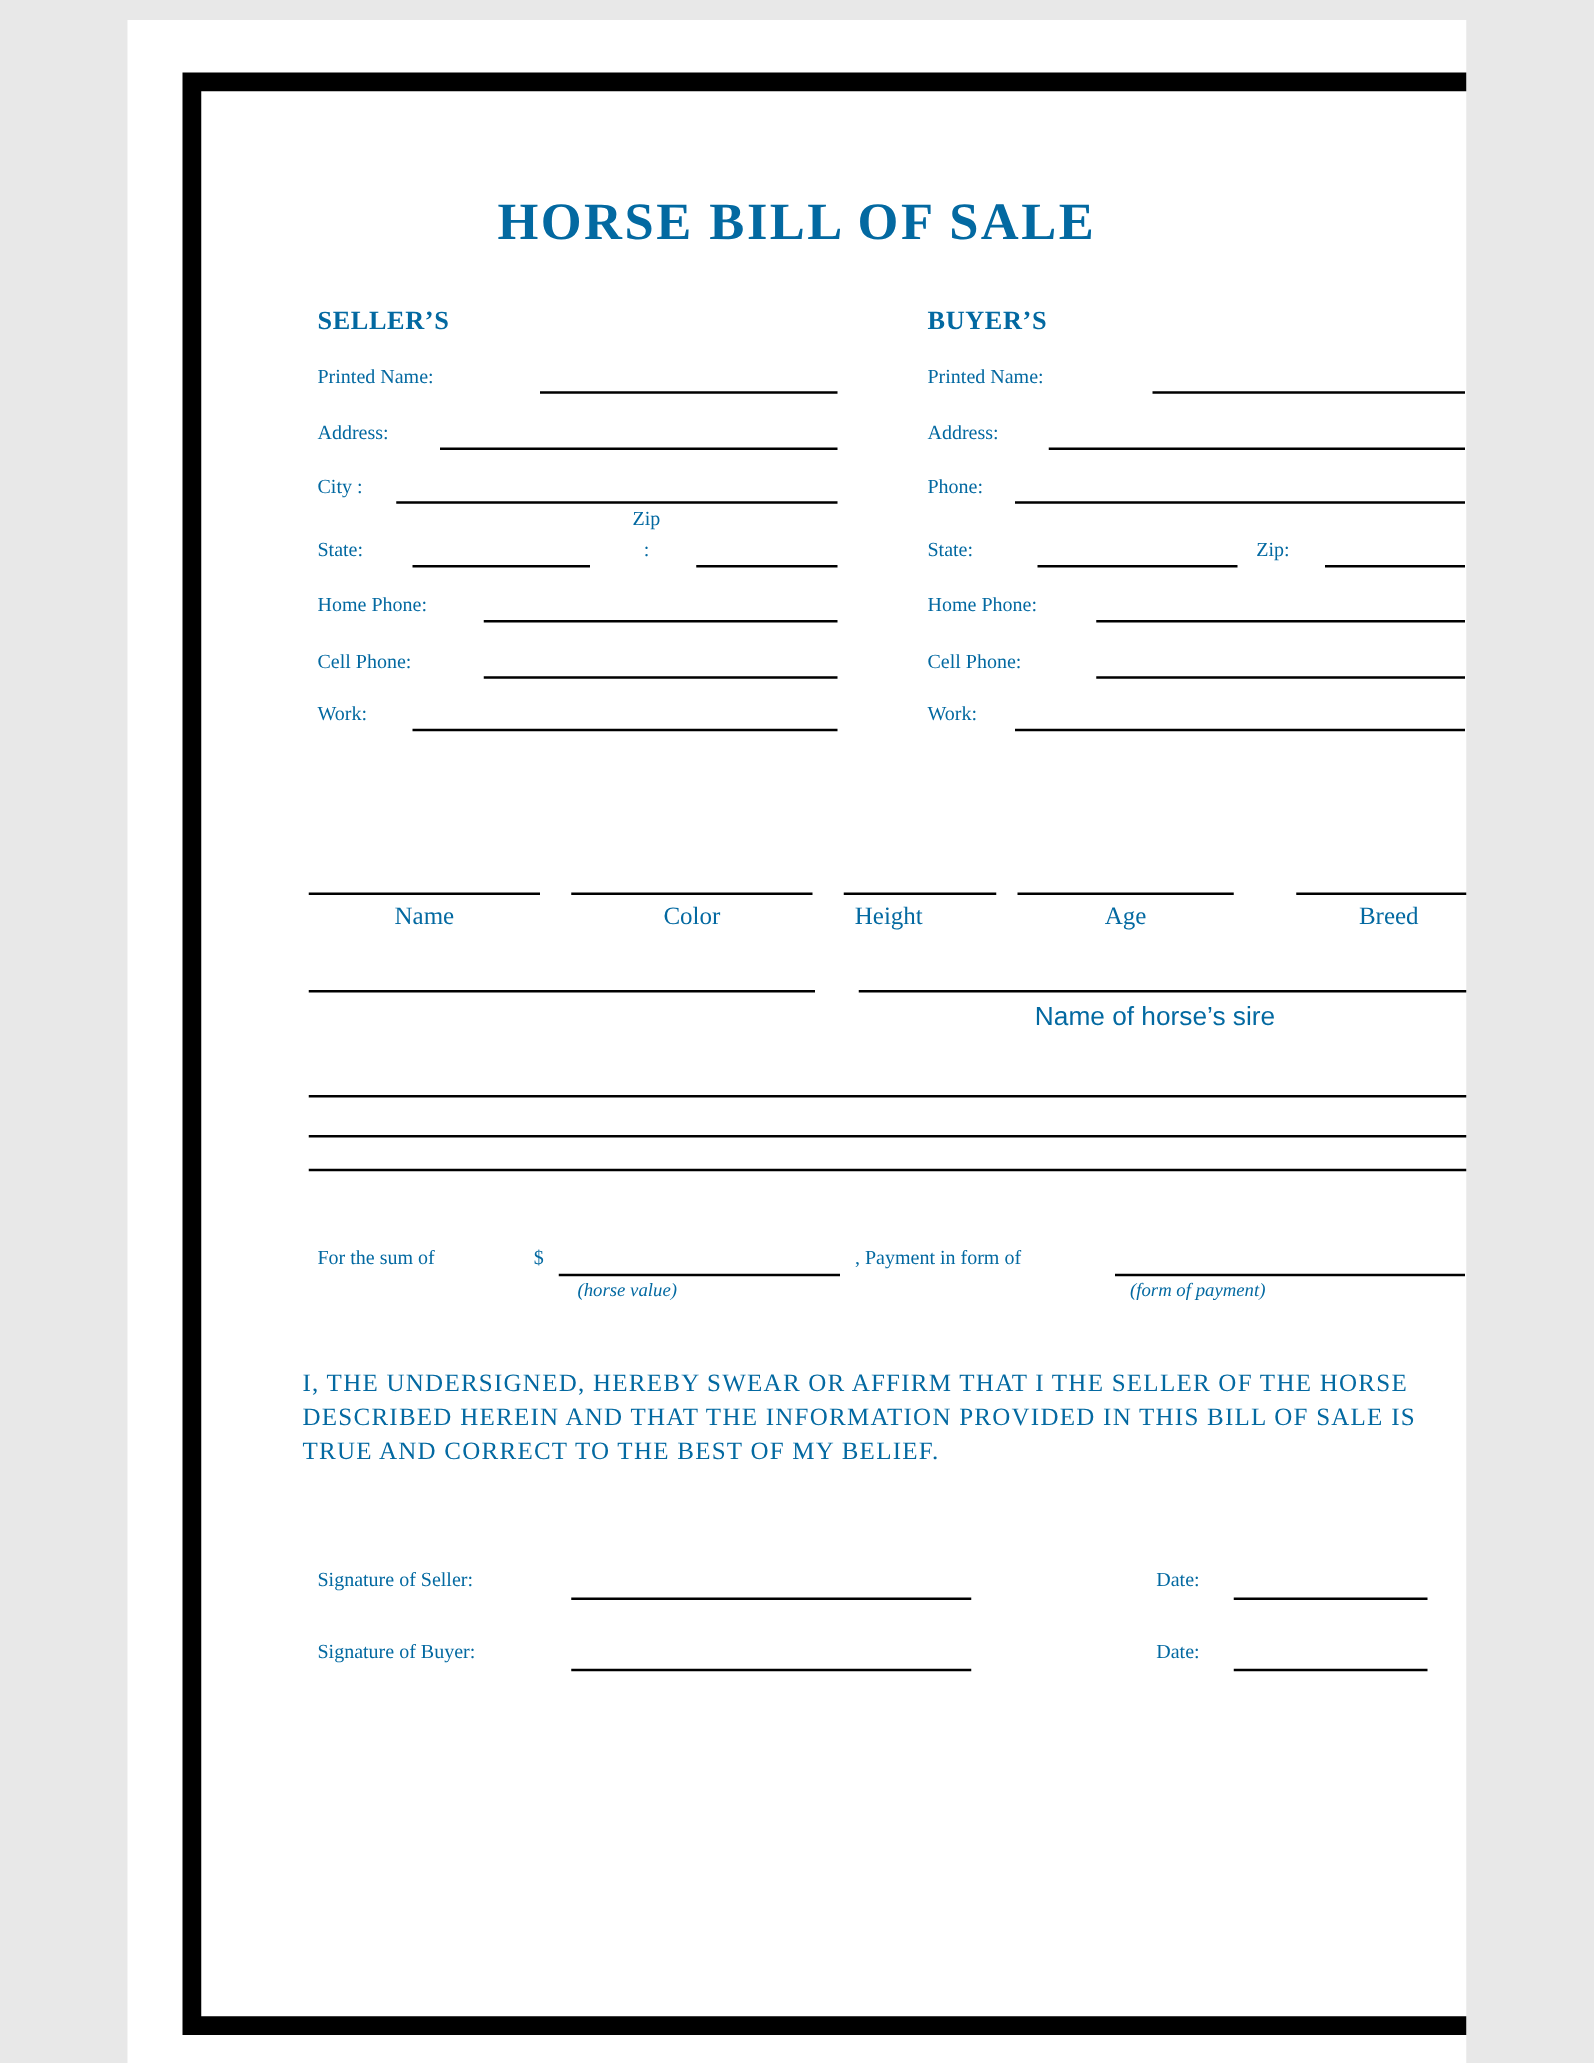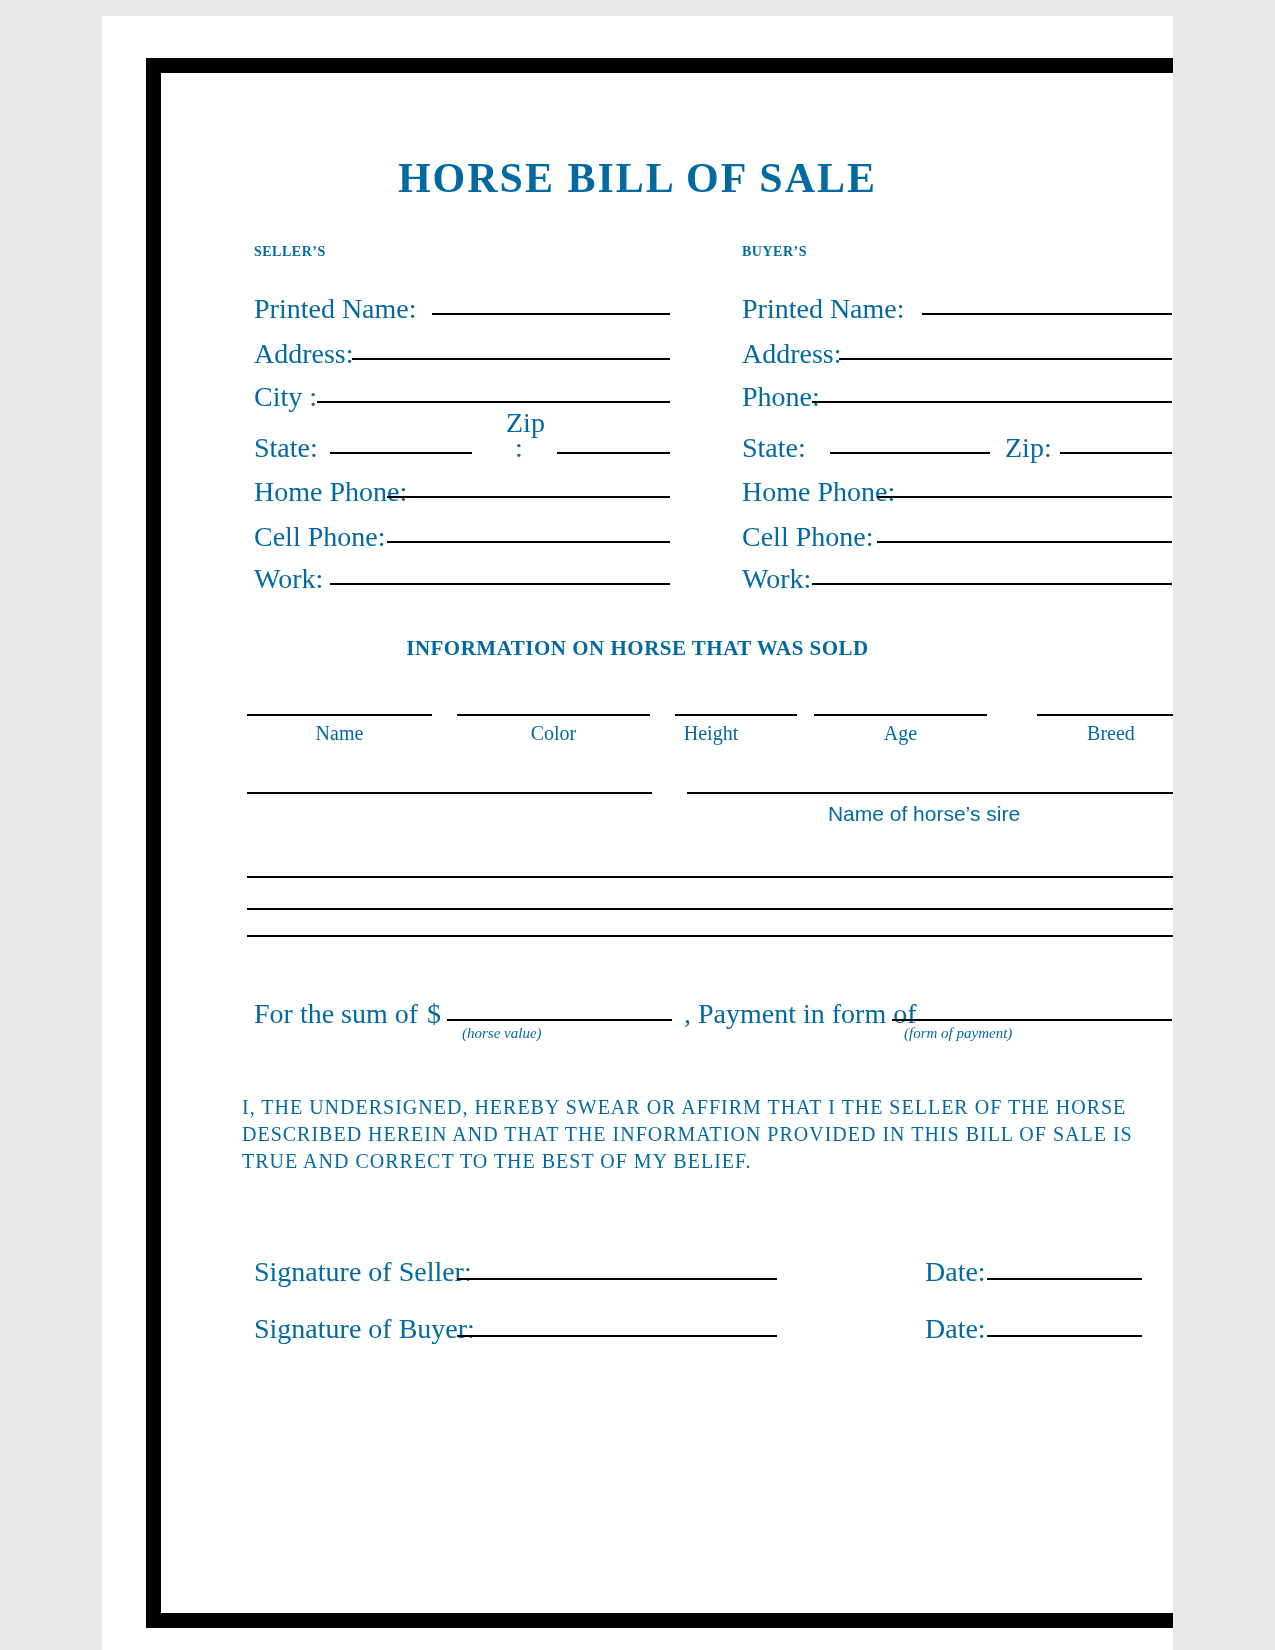--- a/index.html
+++ b/index.html
@@ -24,27 +24,27 @@
     position:absolute;
     left:0;right:0;top:138px;
     text-align:center;
     font-size:42px;
     font-weight:bold;
     letter-spacing:2px;
     margin:0;
   }
   .colhead{
     position:absolute;
-    font-size:14px;
+    font-size:21px;
     font-weight:bold;
     letter-spacing:0.5px;
   }
   .lbl{
     position:absolute;
-    font-size:28px;
+    font-size:16px;
     white-space:nowrap;
   }
   .line{
     position:absolute;
     height:0;
     border-bottom:2px solid #000;
   }
   .secthead{
     position:absolute;
     left:0;right:0;
@@ -133,21 +133,20 @@
 
   <div class="lbl" style="left:640px;top:460px;">Home Phone:</div>
   <div class="line" style="left:775px;top:480px;width:295px;"></div>
 
   <div class="lbl" style="left:640px;top:505px;">Cell Phone:</div>
   <div class="line" style="left:775px;top:525px;width:295px;"></div>
 
   <div class="lbl" style="left:640px;top:547px;">Work:</div>
   <div class="line" style="left:710px;top:567px;width:360px;"></div>
 
-  <h2 class="secthead" style="top:620px;">INFORMATION ON HORSE THAT WAS SOLD</h2>
 
   <div class="line" style="left:145px;top:698px;width:185px;"></div>
   <div class="collabel" style="left:145px;top:706px;width:185px;">Name</div>
 
   <div class="line" style="left:355px;top:698px;width:193px;"></div>
   <div class="collabel" style="left:355px;top:706px;width:193px;">Color</div>
 
   <div class="line" style="left:573px;top:698px;width:122px;"></div>
   <div class="collabel" style="left:548px;top:706px;width:122px;">Height</div>
 

